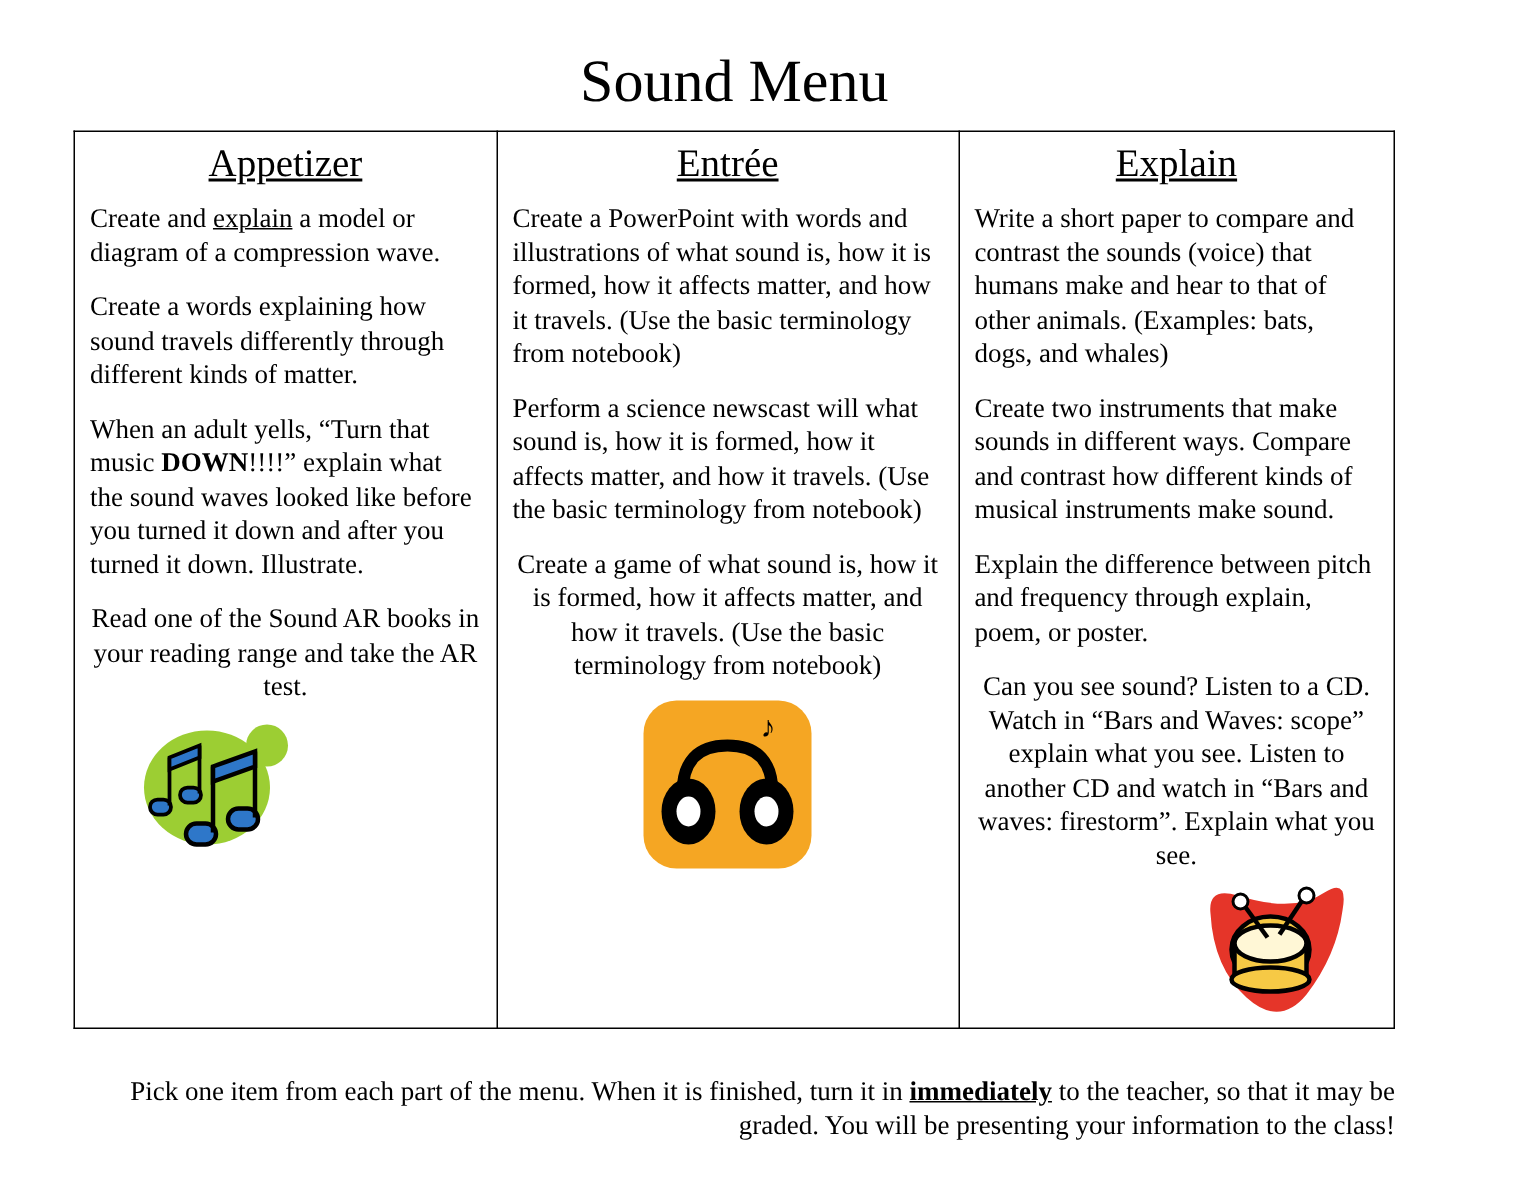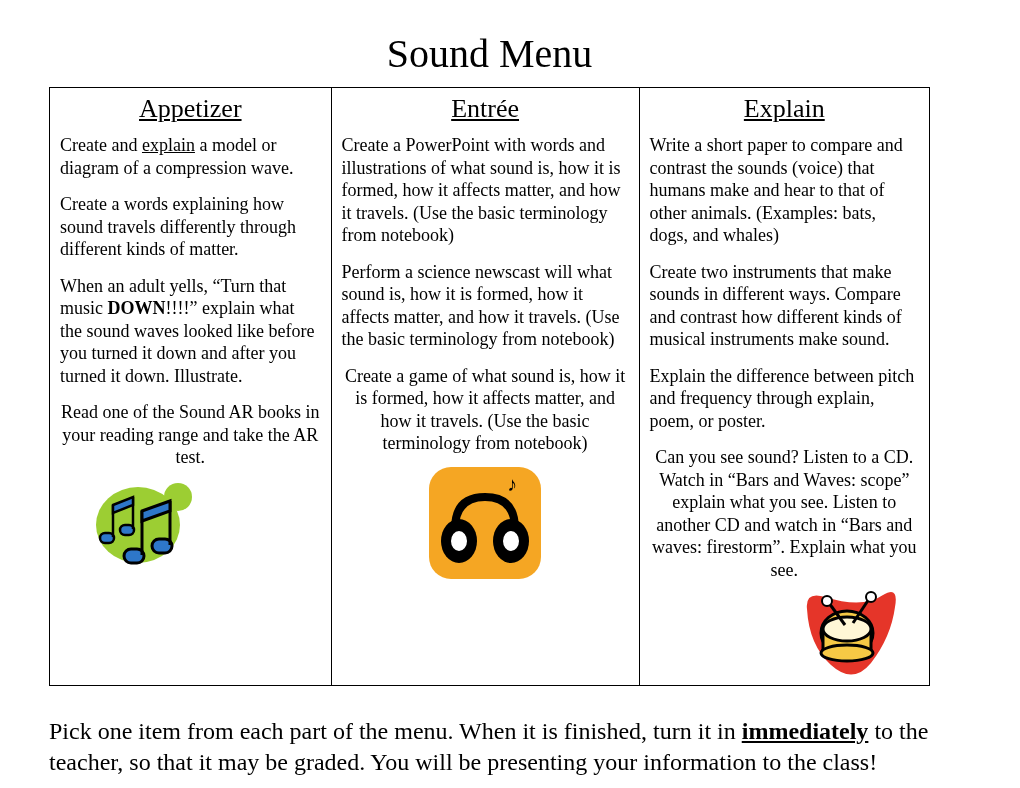--- a/index.html
+++ b/index.html
@@ -46,22 +46,22 @@
   .b { font-weight: bold; margin-top: 48px; }
   .iconwrap {
     display: flex;
     justify-content: center;
     align-items: flex-end;
     margin-top: 6px;
   }
   .iconwrap.left { justify-content: flex-start; padding-left: 30px; }
   .iconwrap.right { justify-content: flex-end; padding-right: 20px; }
   .footer {
-    text-align: left;
-    font-size: 24px;
+    text-align: right;
+    font-size: 18px;
     margin-top: 30px;
     line-height: 1.3;
   }
 </style>
 </head>
 <body>
 
 <div class="page">
   <div class="title">Sound Menu</div>
 

